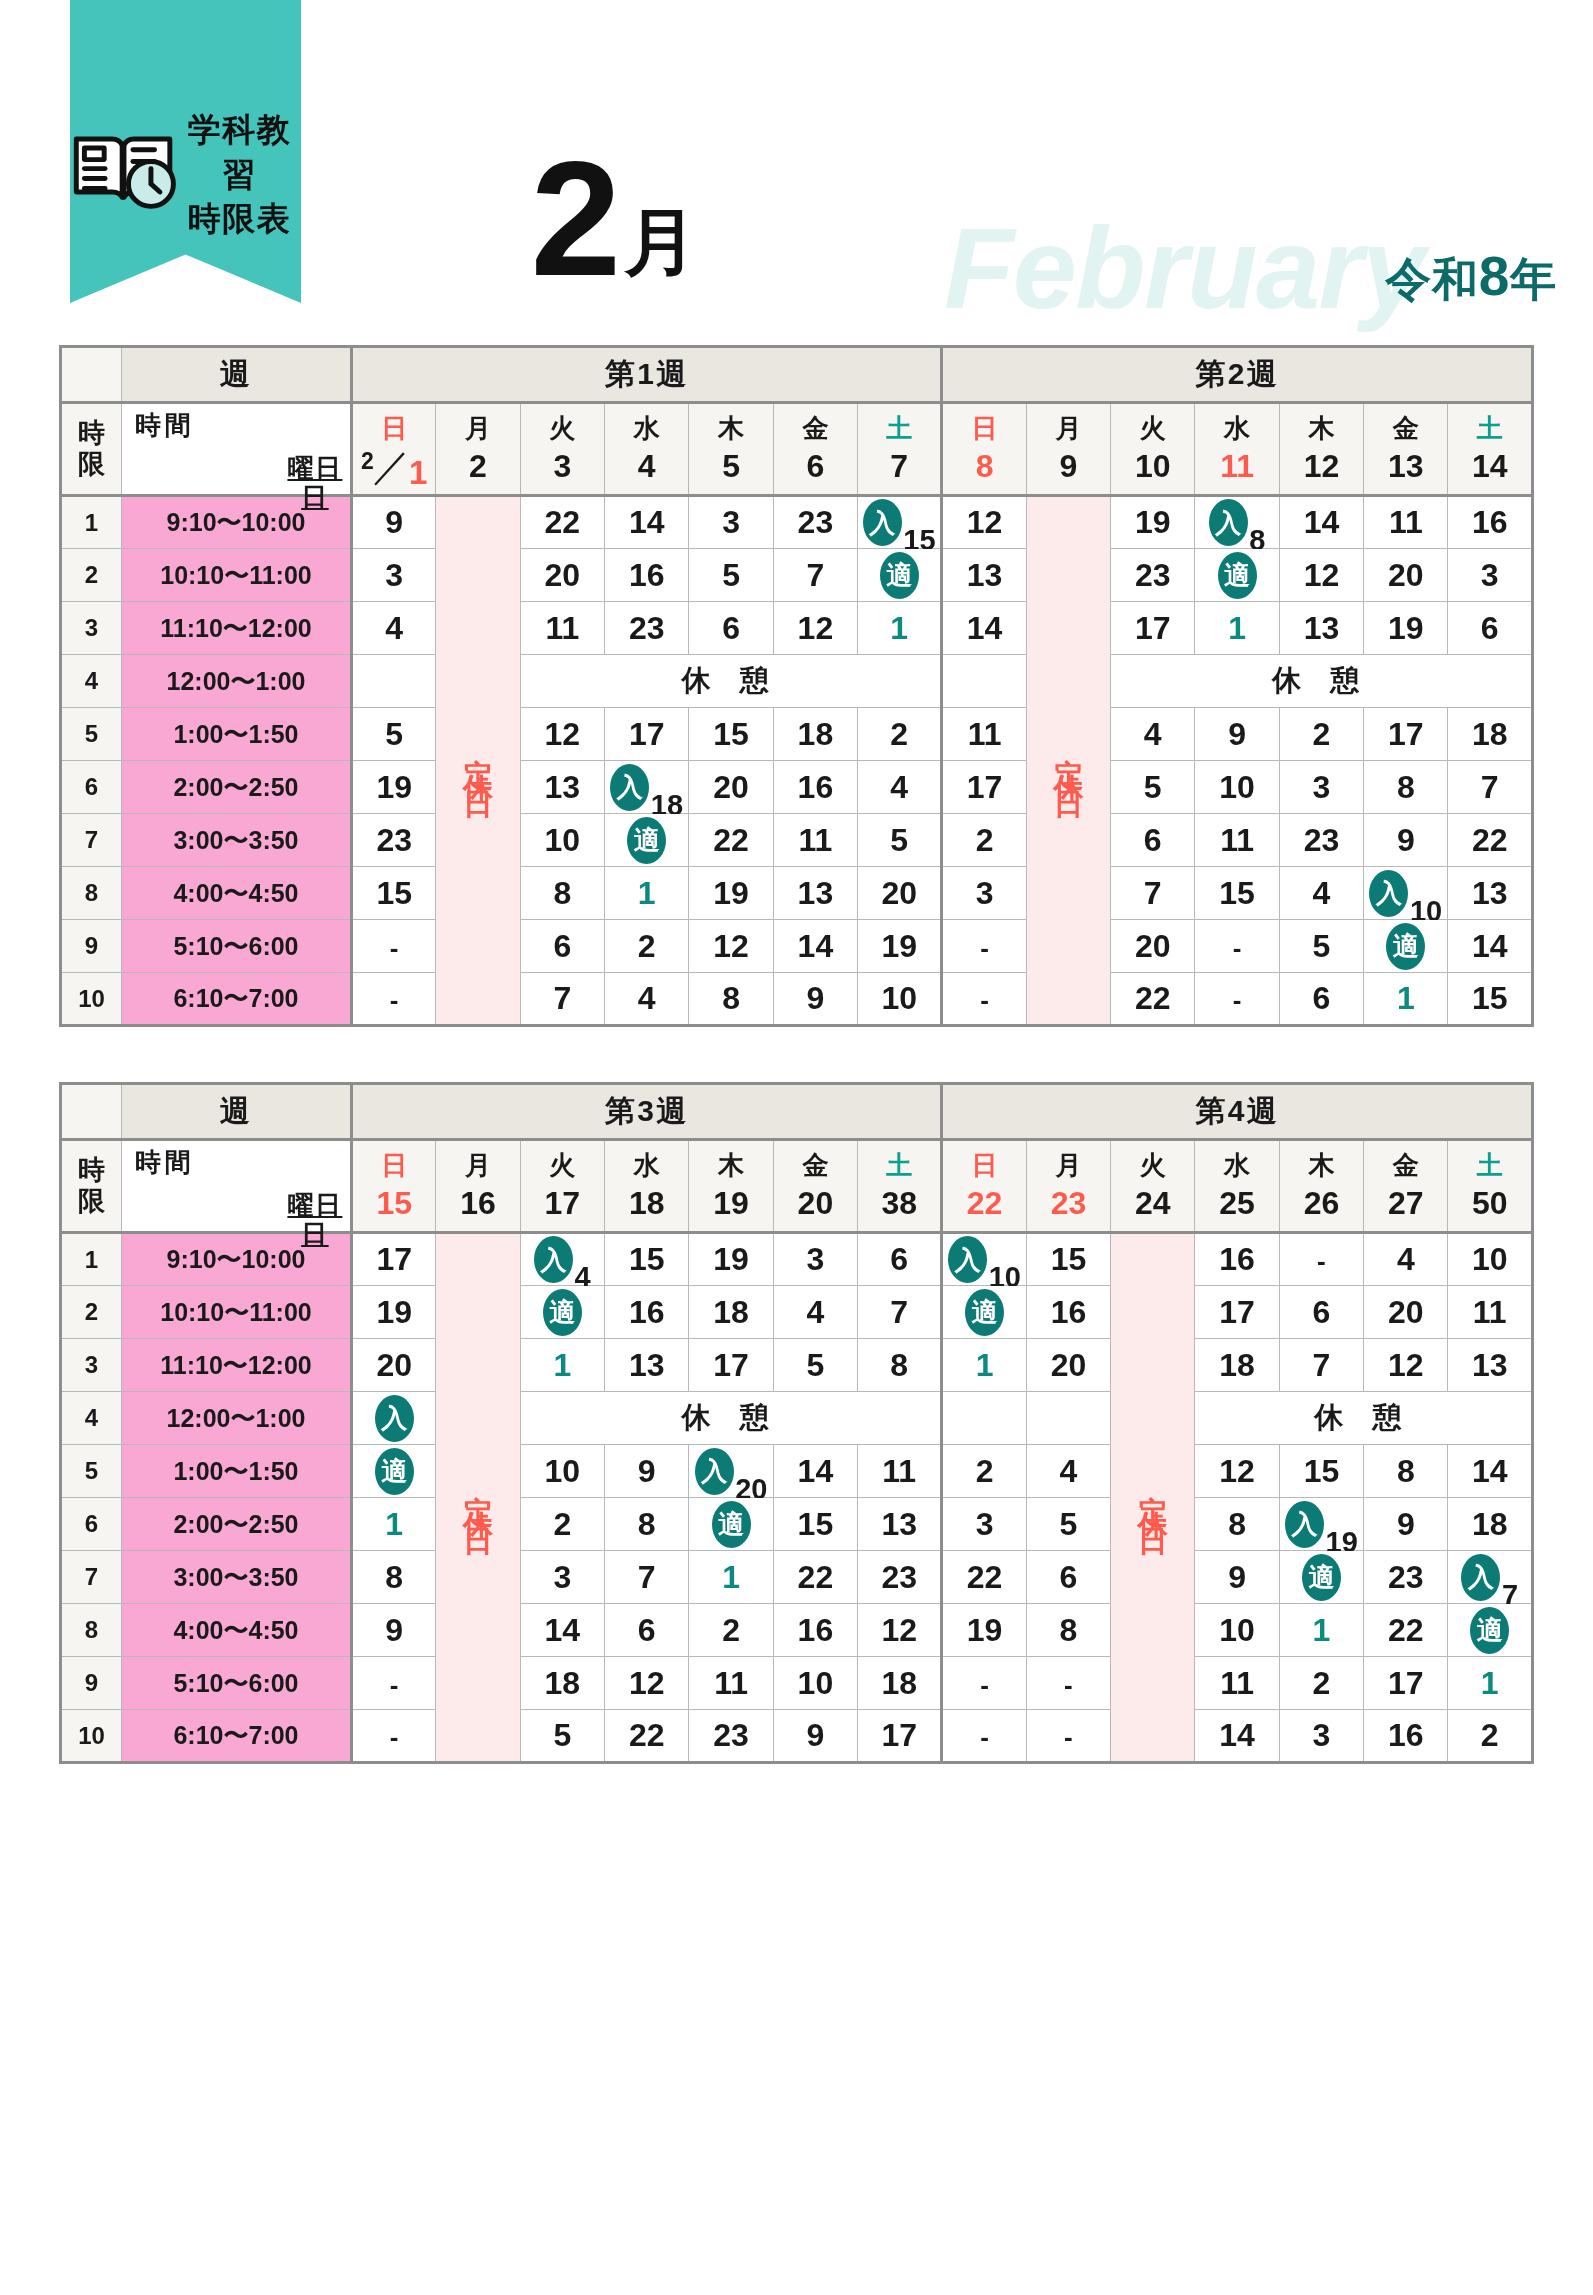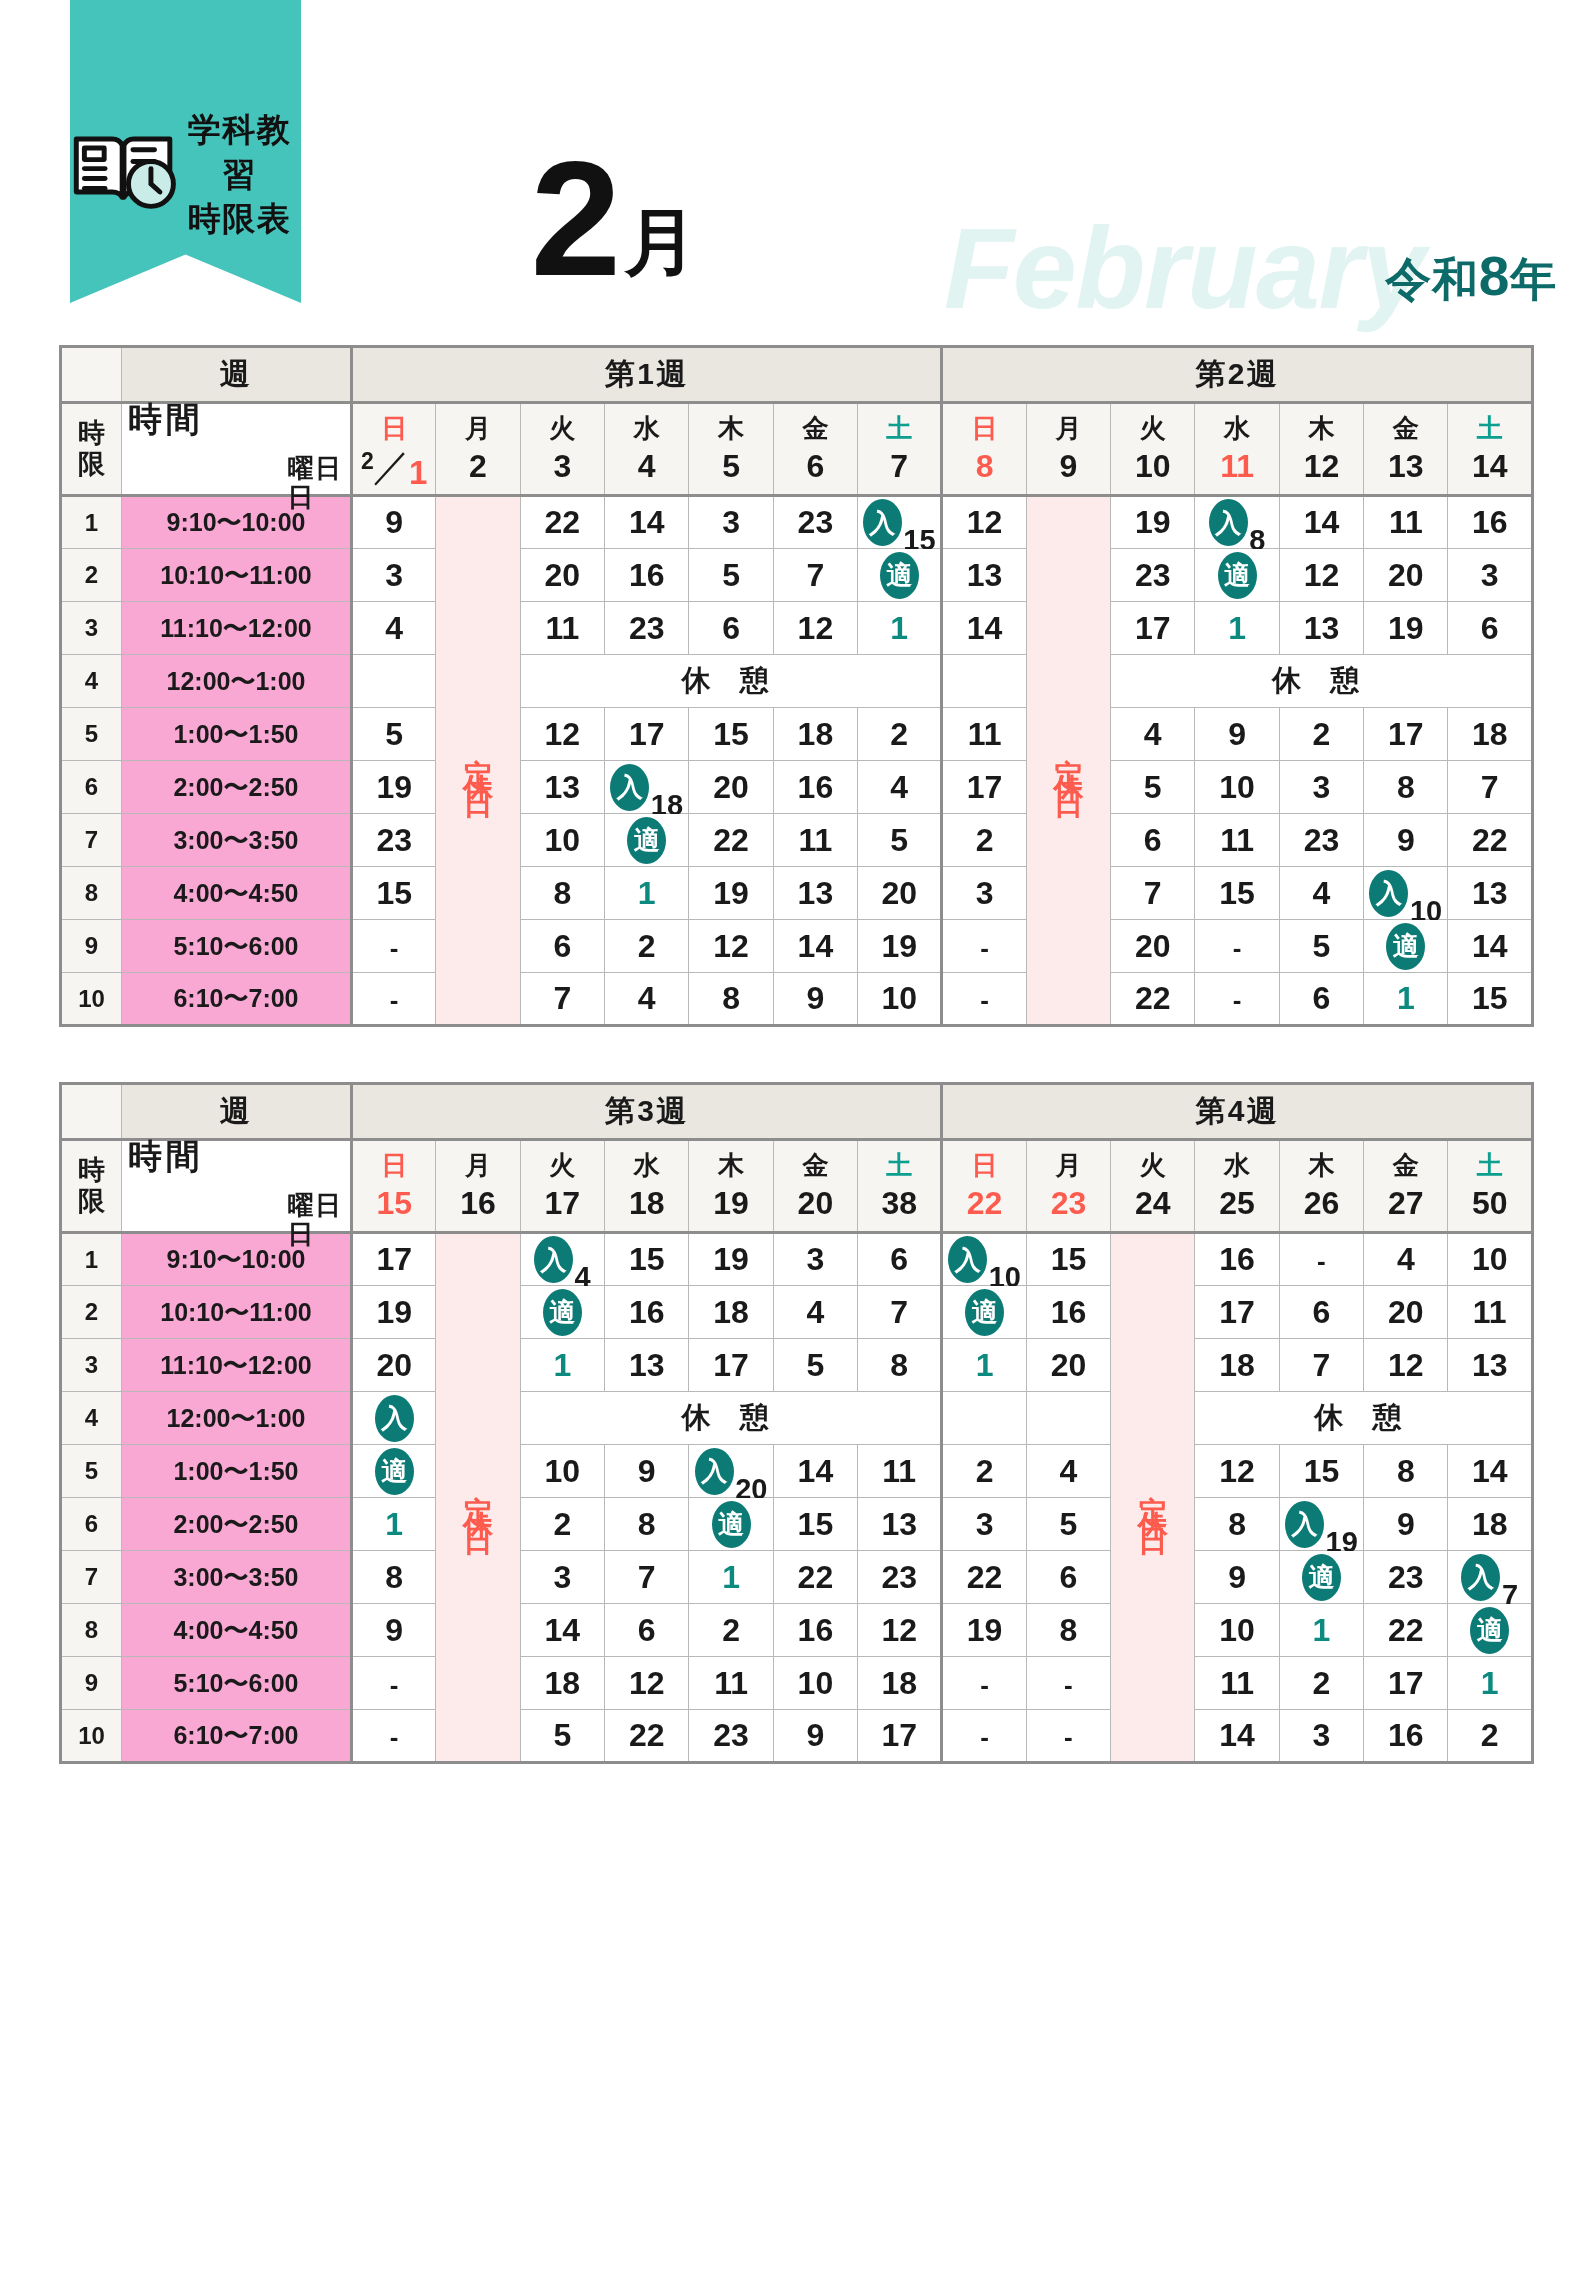--- a/index.html
+++ b/index.html
@@ -89,25 +89,25 @@
   
   .hdr2{ background:#f6f5f2; height:93px; }
   .c-jigen{ width:59px; font-size:27px; line-height:1.15; background:#f6f5f2; }
   .c-jikan{ width:228px; background:#fff; position:relative; }
   .diag{
     position:relative; width:100%; height:100%;
     background:linear-gradient(to bottom right, transparent calc(50% - 0.9px), #9a9a9a calc(50% - 0.9px), #9a9a9a calc(50% + 0.9px), transparent calc(50% + 0.9px));
   }
   .diag .lbl-day{
     position:absolute; right:7.6px; top:4.6px;
-    font-size:26px; line-height:1.12; text-align:left; letter-spacing:1.5px;
+    font-size:26px; line-height:1.12; text-align:center; letter-spacing:1.5px;text-decoration:underline;
   }
   .diag .lbl-time{
-    position:absolute; left:6px; bottom:6px;
-    font-size:34px; letter-spacing:3.8px;
+    position:absolute; left:13px; bottom:6px;
+    font-size:26px; letter-spacing:3.8px;
   }
   .dcol{ width:83px; font-size:29px; line-height:1.2; }
   .dcol .dow{ display:block; font-size:26px; margin-bottom:3px; }
   .dcol .dnum{ display:block; font-size:32px; }
   .sun{ color:#fc5b4e; }
   .sat{ color:#0c9e8f; }
   .holiday{ color:#fc5b4e; }
   .slash-date{
     display:flex; align-items:center; justify-content:center;
     font-size:30px; line-height:1;

